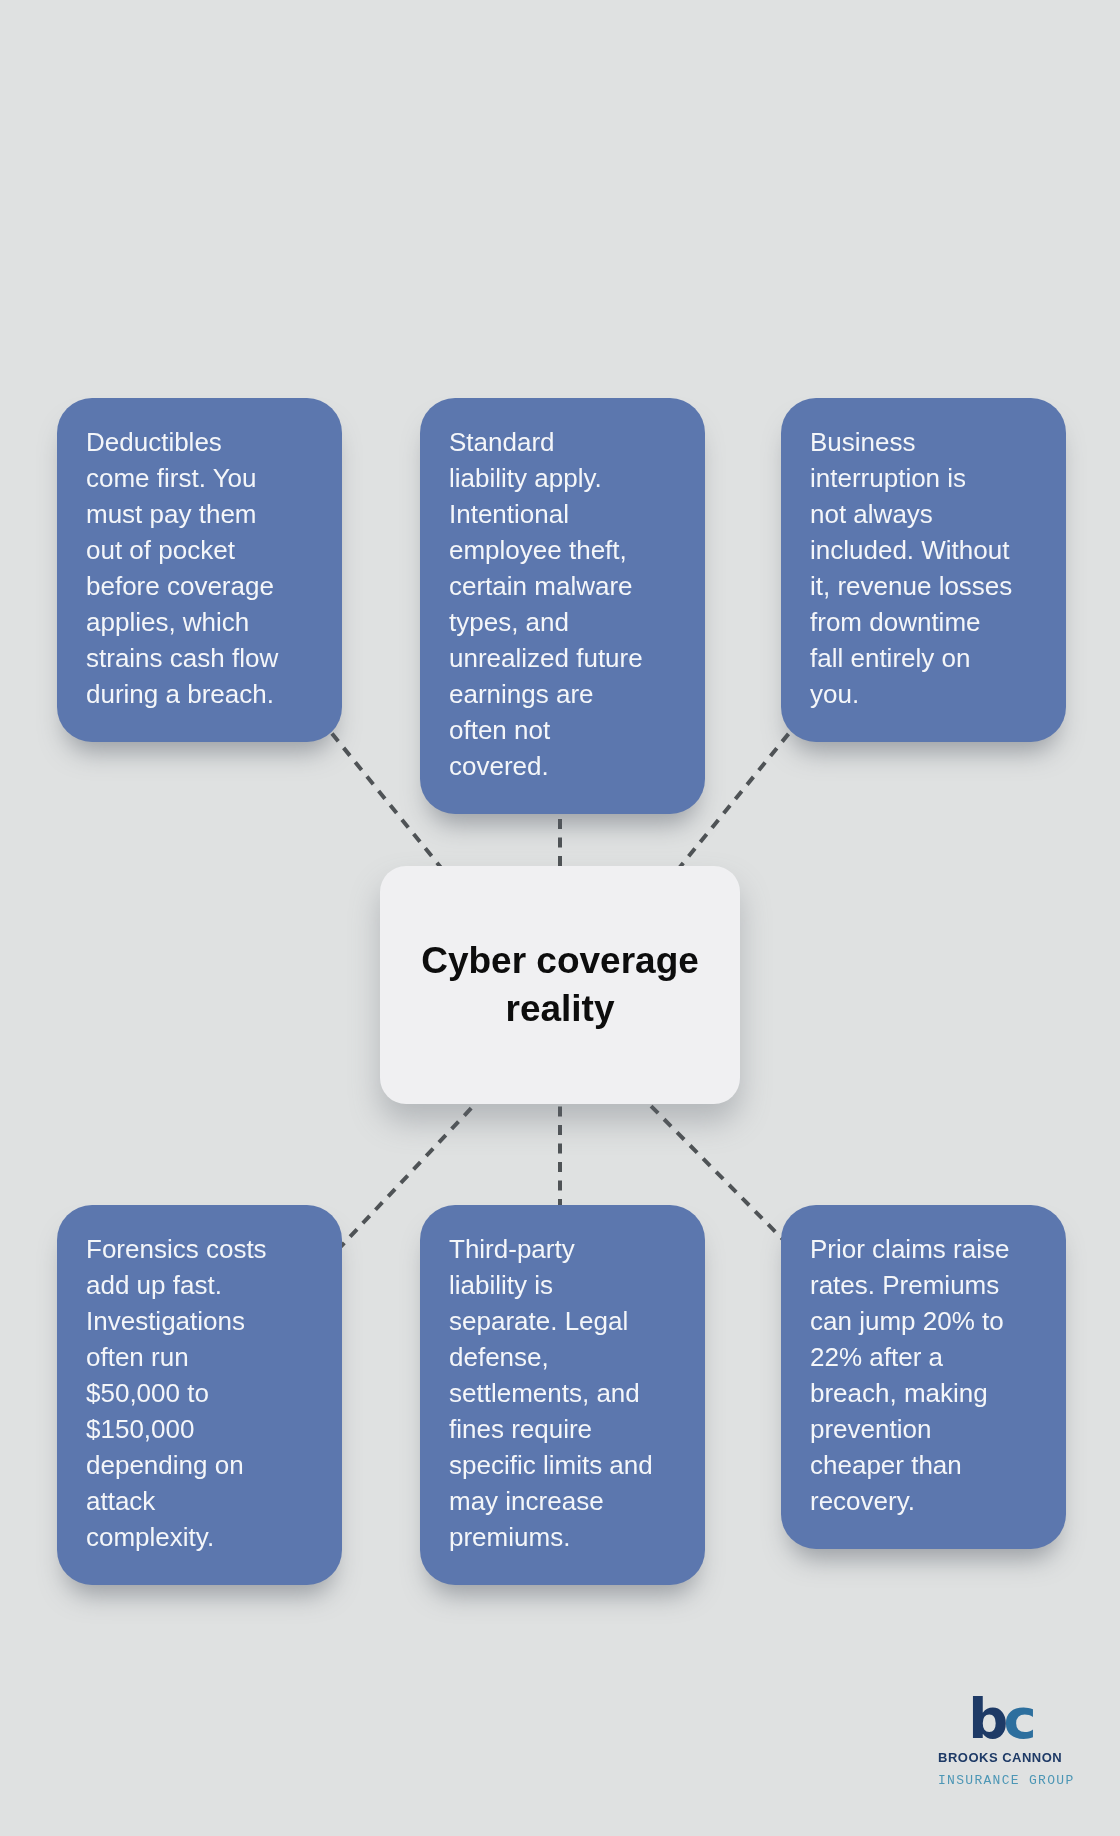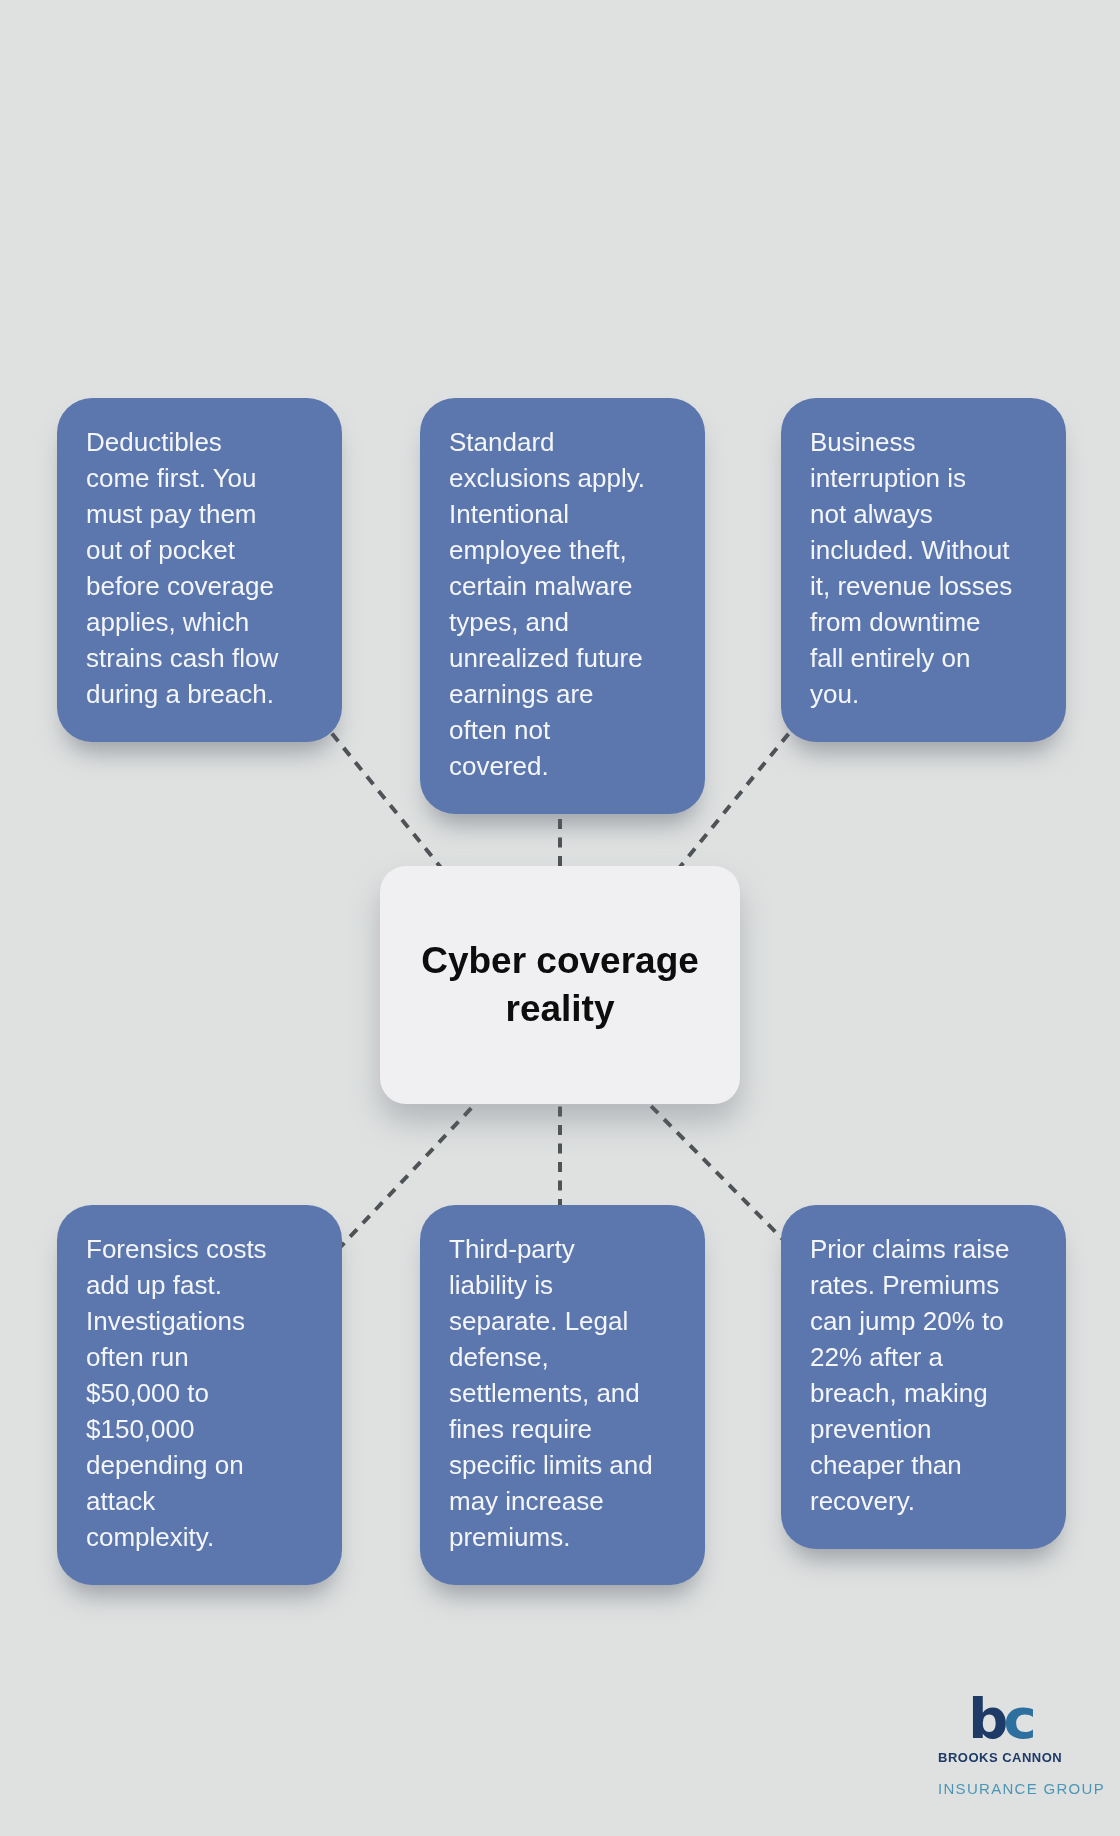--- a/index.html
+++ b/index.html
@@ -115,25 +115,26 @@
   .logo-monogram .mono-c{color:var(--logo-blue);}
   .logo-name{
     margin-top:3px;
     font-size:13px;
     font-weight:bold;
     letter-spacing:0.5px;
     color:var(--logo-navy);
     white-space:nowrap;
   }
   .logo-tagline{
-    margin-top:15px;
-    font-size:15px;
+    margin-top:8px;
+    font-size:13px;
     letter-spacing:1.3px;
     color:var(--logo-tagline-blue);
     white-space:nowrap;
+    font-family:Liberation Mono, monospace;
   }
 </style>
 </head>
 <body>
 
 <div class="page">
 
 
   <svg class="connectors" viewBox="0 0 1120 1836" xmlns="http://www.w3.org/2000/svg">
     <line x1="560" y1="1014" x2="199" y2="570"></line>
@@ -150,21 +151,21 @@
 must pay them
 out of pocket
 before coverage
 applies, which
 strains cash flow
 during a breach.</span>
   </div>
 
   <div class="info-box pos-2">
     <span class="box-text">Standard
-exclusions apply.
+liability apply.
 Intentional
 employee theft,
 certain malware
 types, and
 unrealized future
 earnings are
 often not
 covered.</span>
   </div>
 

